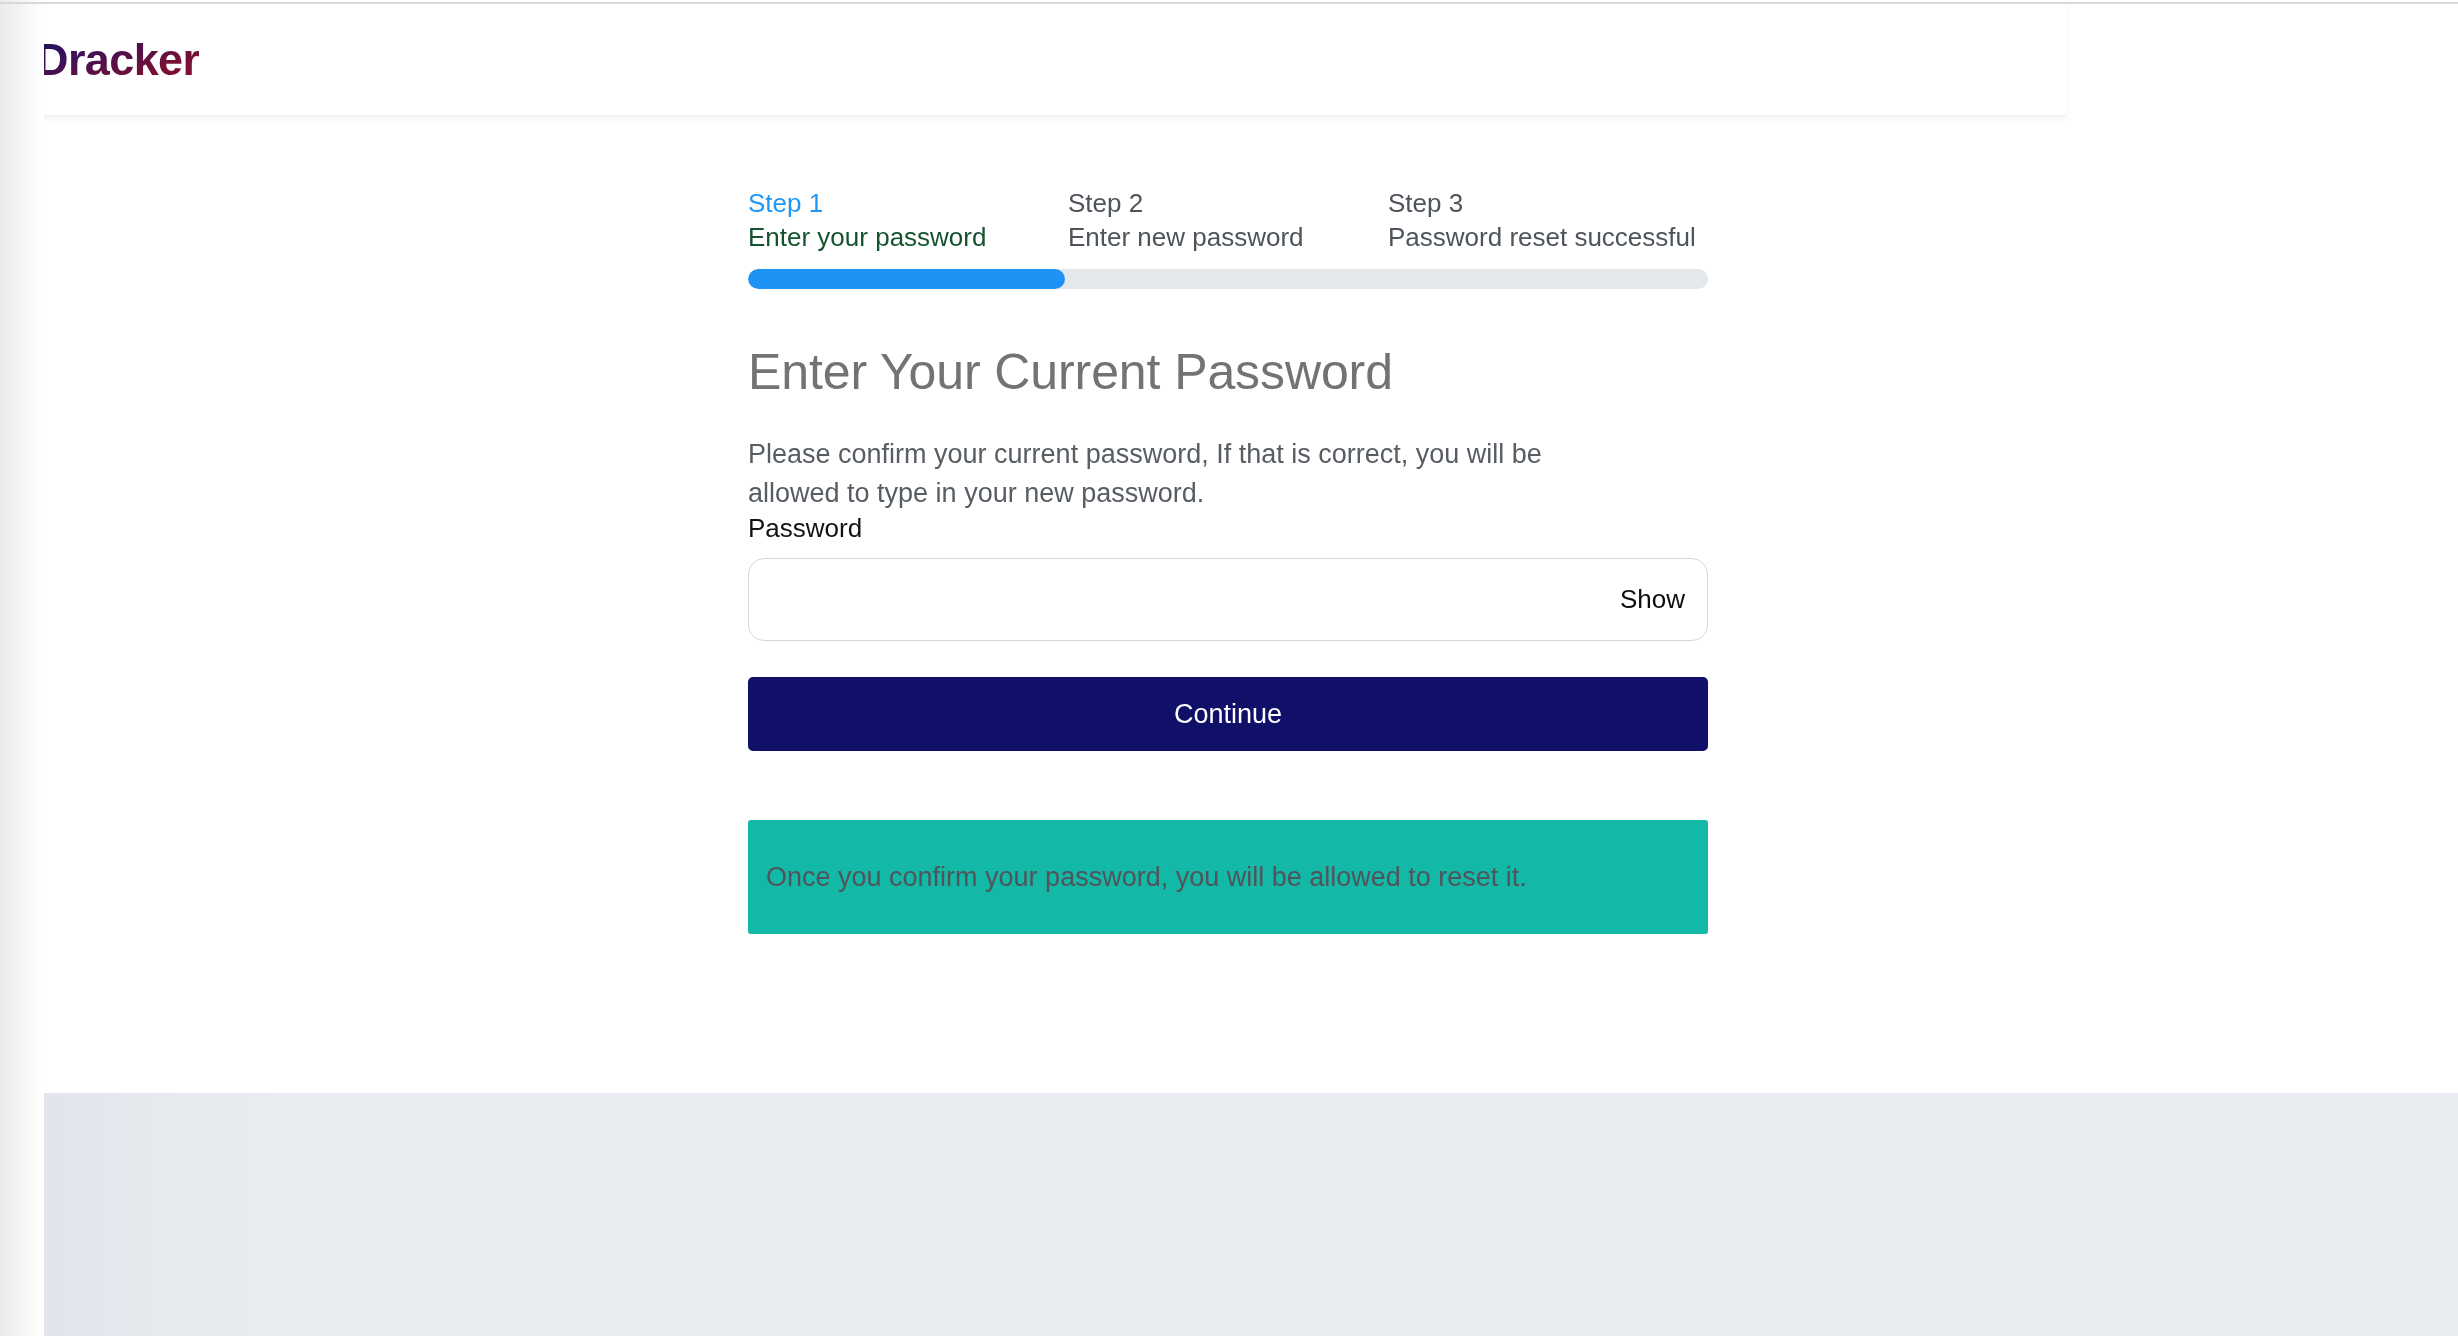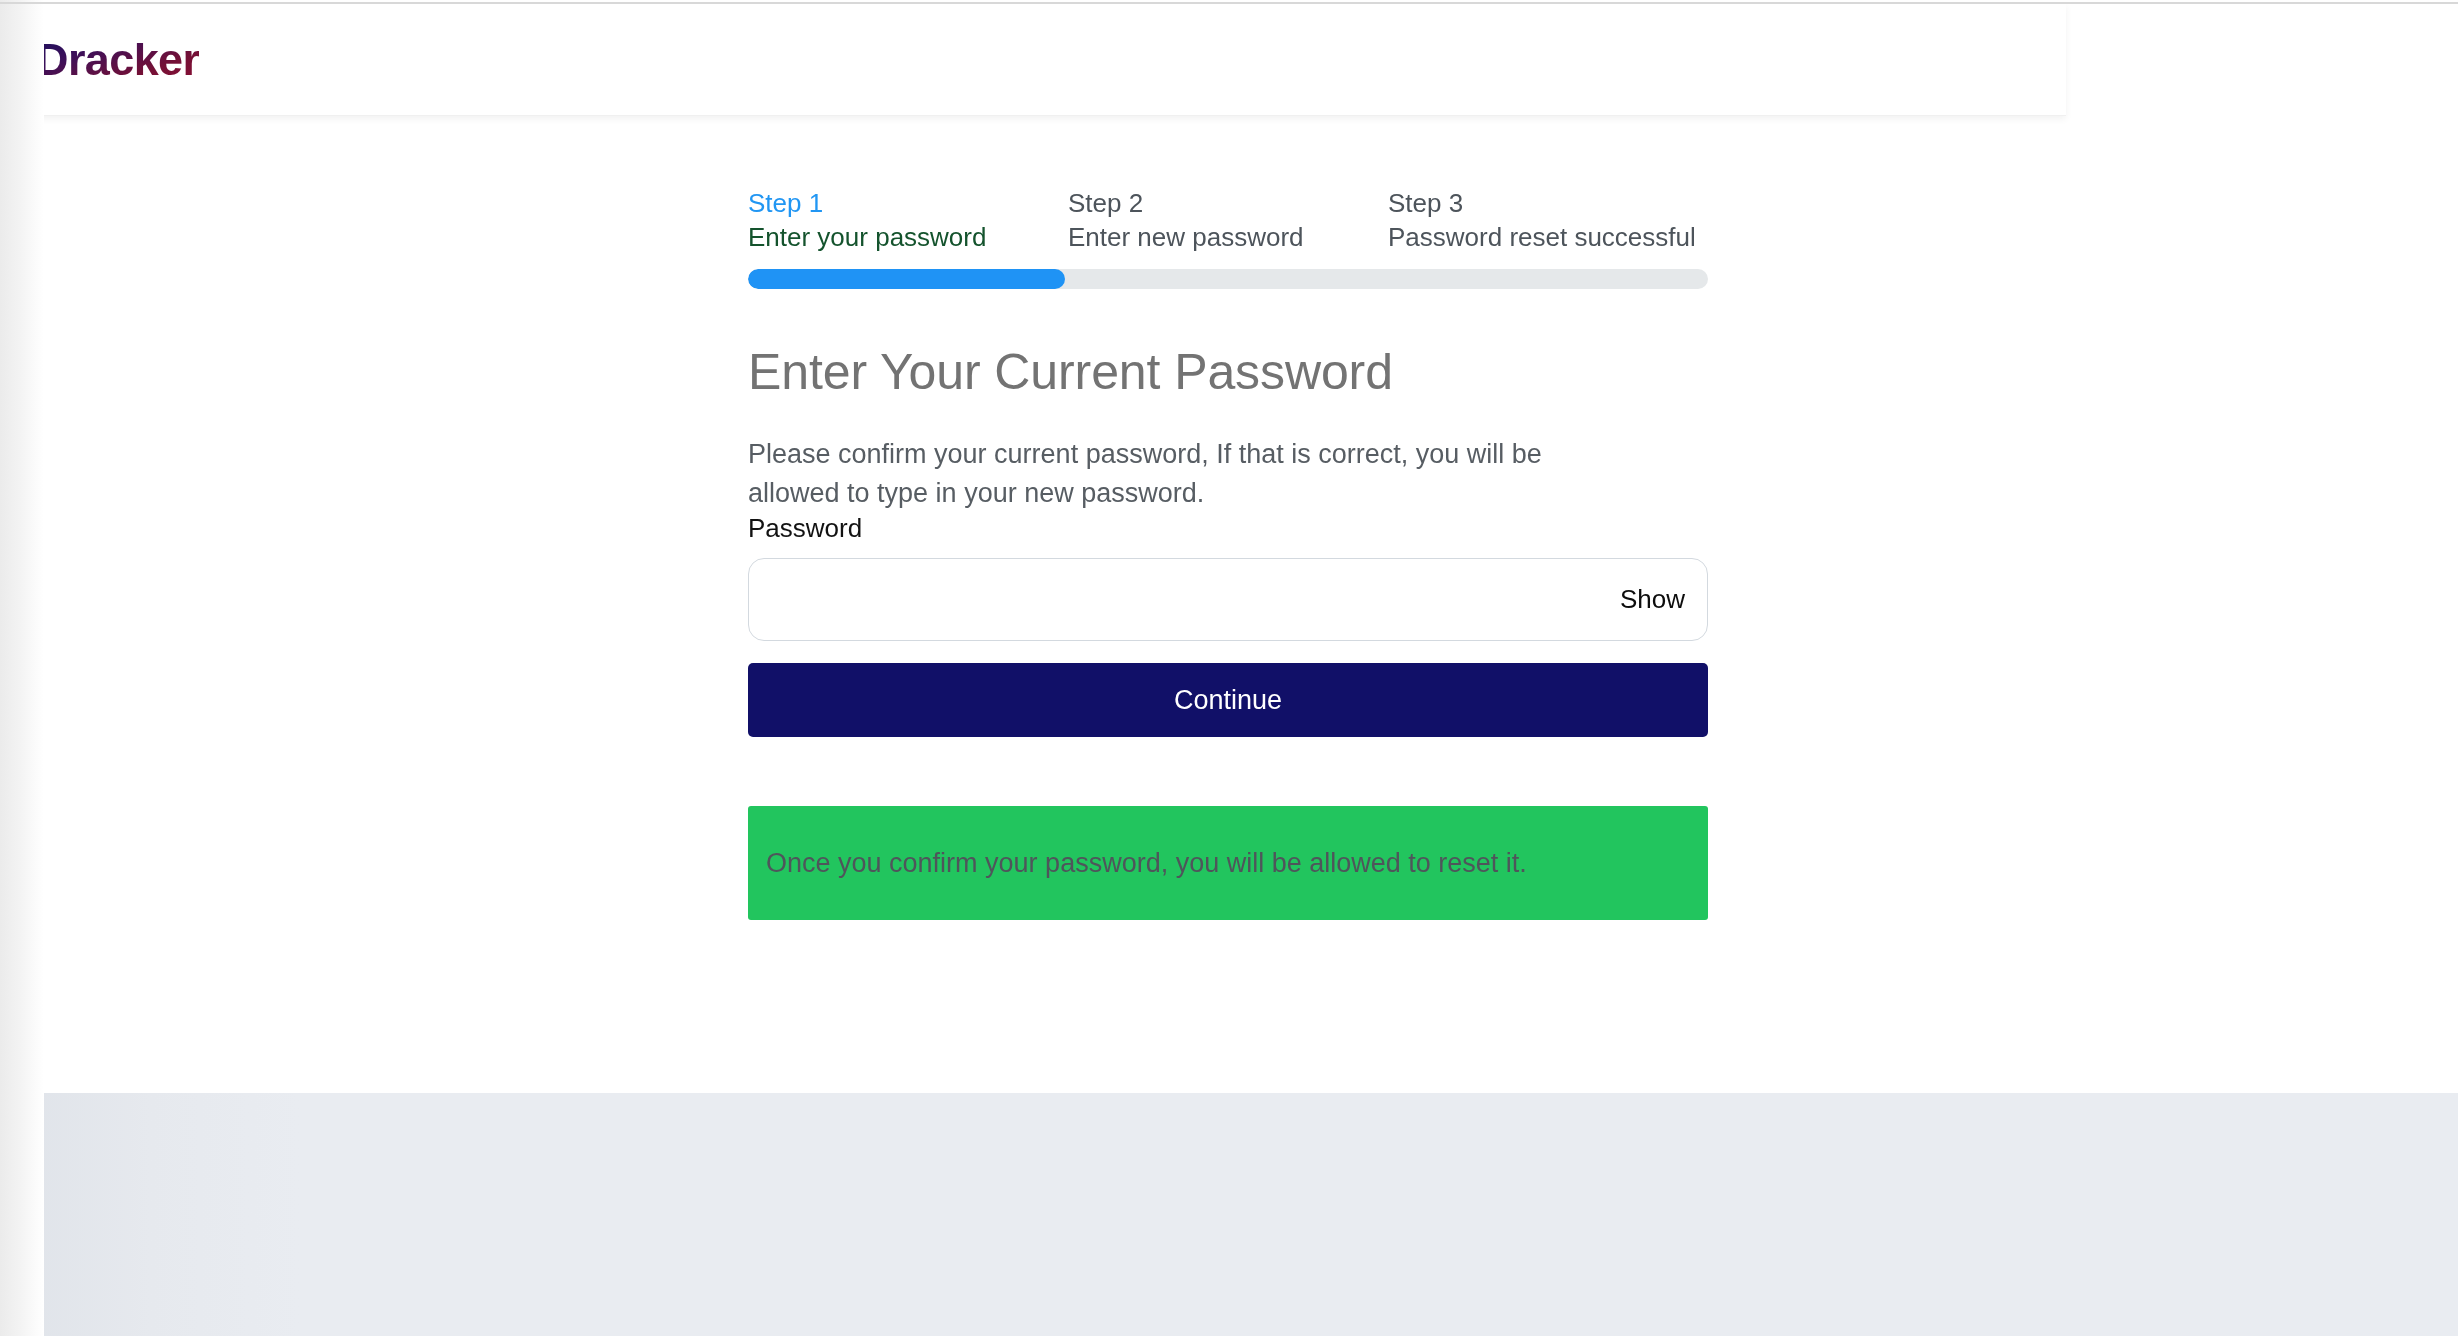--- a/index.html
+++ b/index.html
@@ -189,40 +189,40 @@
   .pw-toggle {
     padding: 0 22px 0 10px;
     font-size: 26px;
     color: #0d0d0d;
     cursor: pointer;
     user-select: none;
     white-space: nowrap;
   }
 
   .submit-btn {
-    margin-top: 22px;
+    margin-top: 36px;
     width: 960px;
     height: 74px;
     background: #111068;
     color: #ffffff;
     border: none;
     border-radius: 5px;
     font-family: "Liberation Sans", sans-serif;
     font-size: 27px;
     cursor: pointer;
     display: flex;
     align-items: center;
     justify-content: center;
   }
 
   .info-box {
     margin-top: 69px;
     width: 960px;
     height: 114px;
-    background: #22c55e;
+    background: #14b8a6;
     border-radius: 3px;
     display: flex;
     align-items: center;
     padding-left: 18px;
   }
   .info-box-text {
     font-size: 27px;
     color: #4f555b;
   }
 

